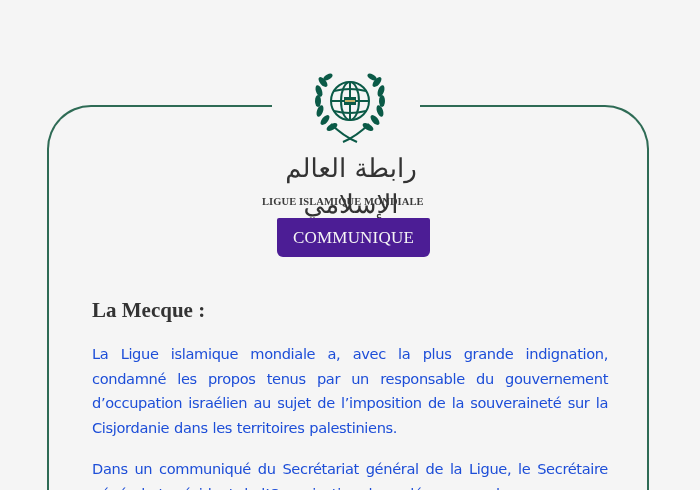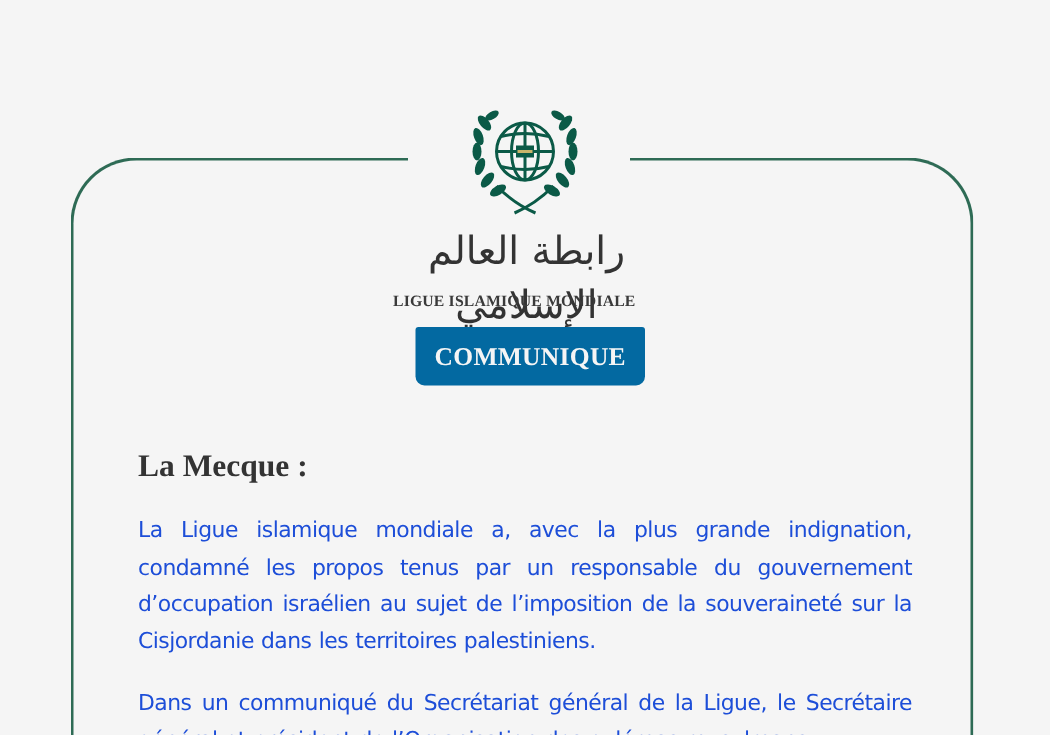--- a/index.html
+++ b/index.html
@@ -63,25 +63,25 @@
       font-size: 10.5px;
       color: #3a3a3a;
       letter-spacing: 0.1px;
     }
     .communique-badge {
       position: absolute;
       left: 277px;
       top: 218px;
       width: 153px;
       height: 39px;
-      background: #0369a1;
+      background: #4c1d95;
       border-radius: 2px 2px 6px 6px;
       color: #f5f5f5;
       font-family: "Liberation Serif", serif;
-      font-weight: bold;
+      font-weight: normal;
       font-size: 17px;
       line-height: 39px;
       text-align: center;
       letter-spacing: 0.2px;
     }
     .location {
       position: absolute;
       left: 92px;
       top: 298px;
       font-family: "Liberation Serif", serif;

